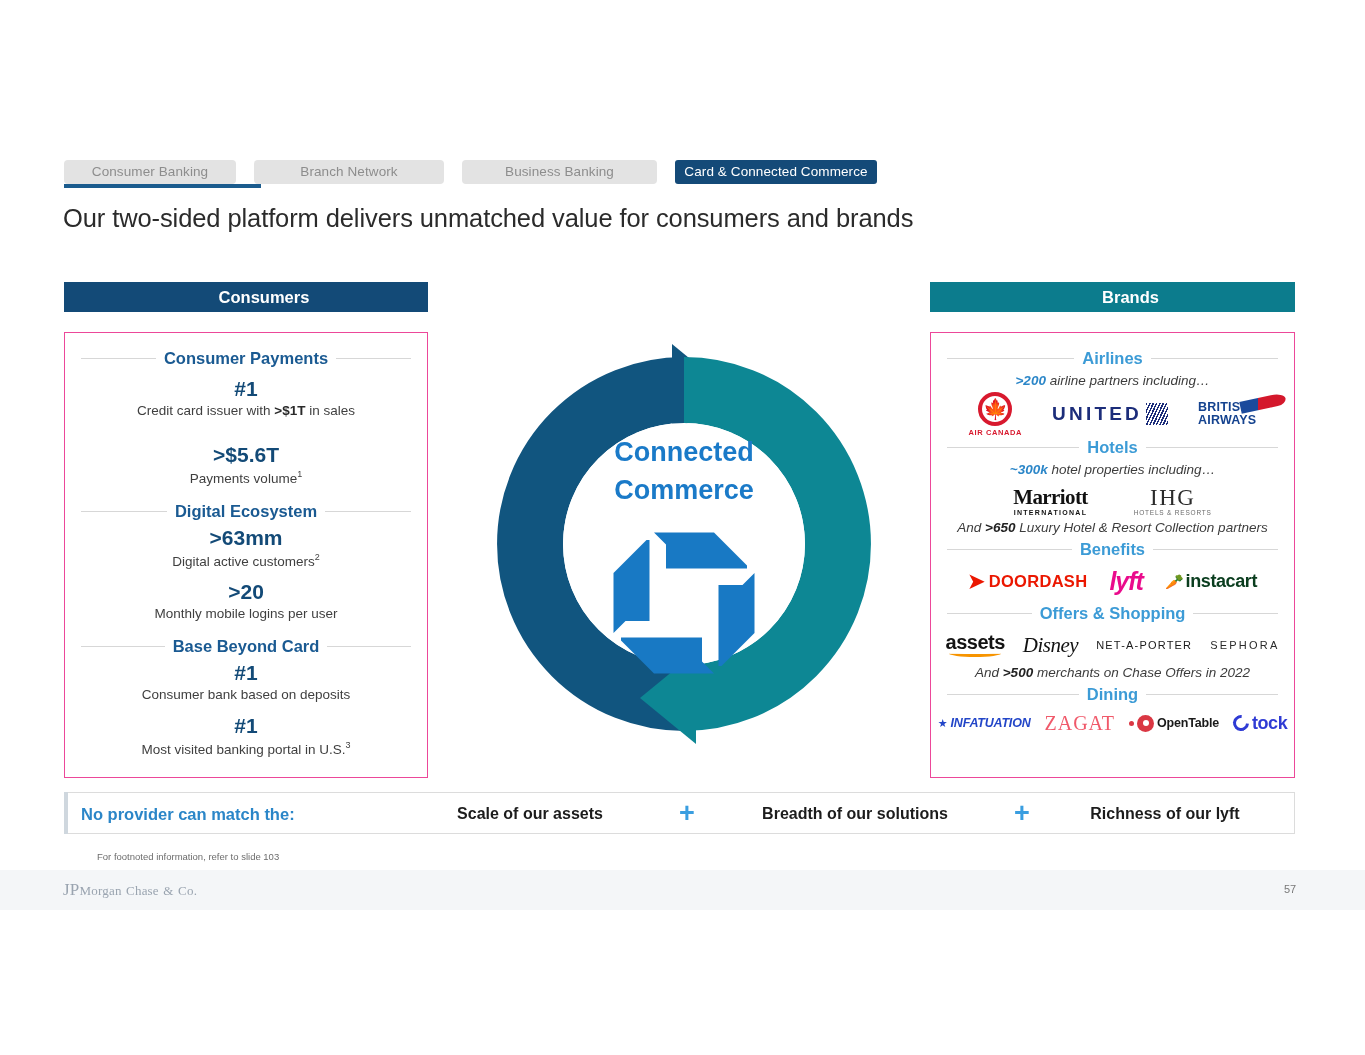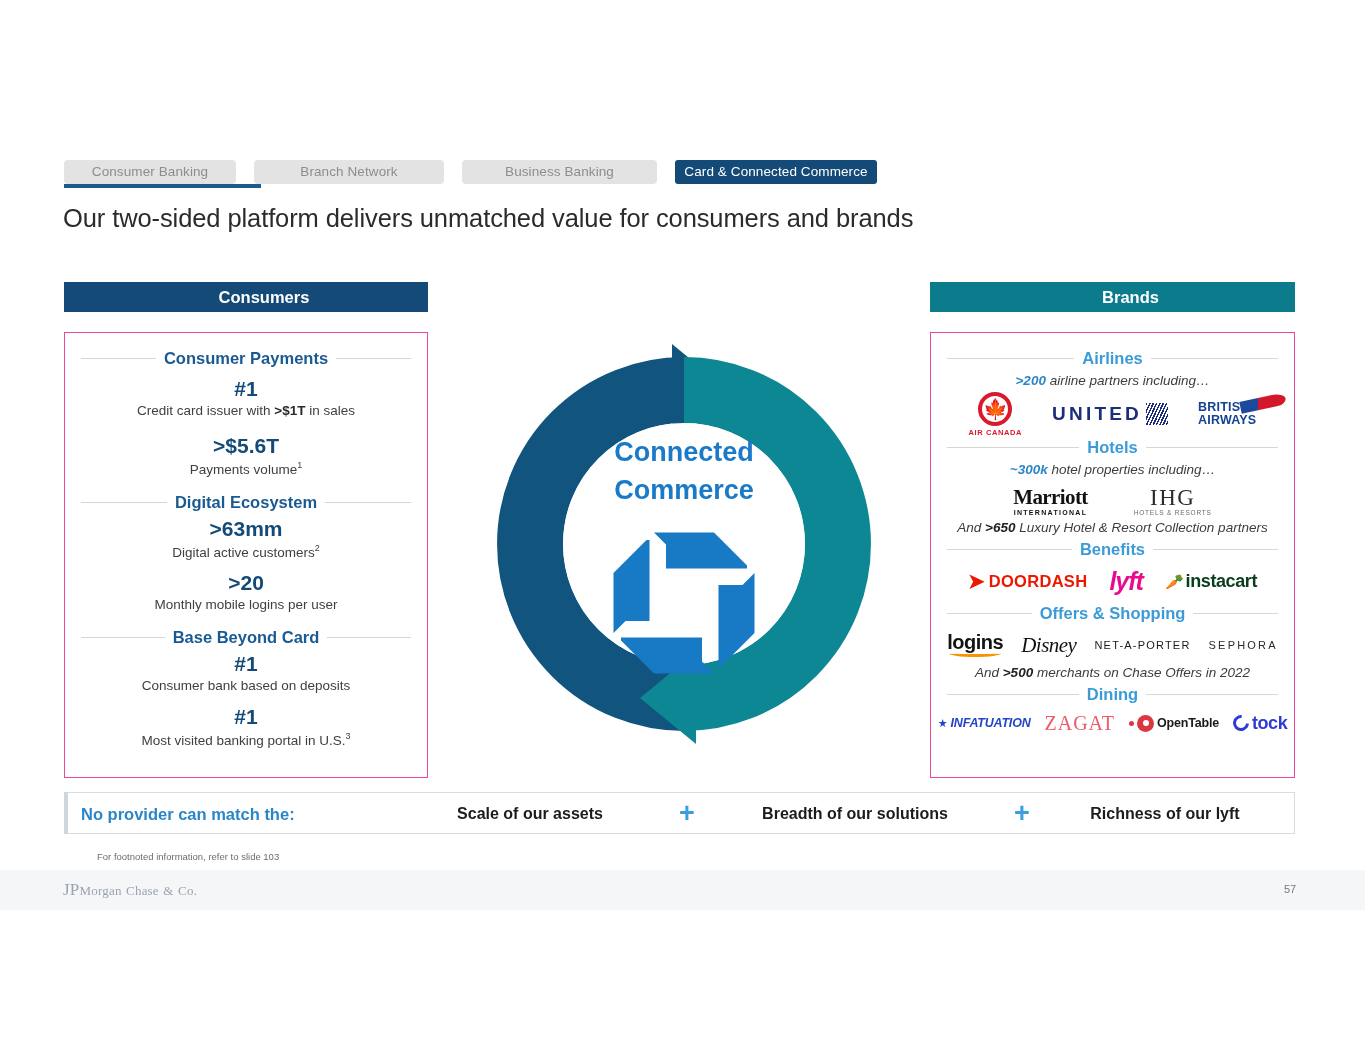--- a/index.html
+++ b/index.html
@@ -243,21 +243,21 @@
 
   <div class="panel" id="consumers-panel">
 
     <div class="section-label" style="margin-top:16px">
       <span class="rule"></span>
       <span class="txt">Consumer Payments</span>
       <span class="rule"></span>
     </div>
     <div class="big-stat">#1</div>
     <div class="sub-stat"><span>Credit card issuer with </span><b>&gt;$1T</b><span> in sales</span></div>
-    <div class="big-stat" style="margin-top:16px">&gt;$5.6T</div>
+    <div class="big-stat" style="margin-top:25px">&gt;$5.6T</div>
     <div class="sub-stat"><span>Payments volume</span><sup>1</sup></div>
 
     <div class="section-label" style="margin-top:16px">
       <span class="rule"></span>
       <span class="txt">Digital Ecosystem</span>
       <span class="rule"></span>
     </div>
     <div class="big-stat" style="margin-top:5px">&gt;63mm</div>
     <div class="sub-stat"><span>Digital active customers</span><sup>2</sup></div>
     <div class="big-stat" style="margin-top:12px">&gt;20</div>
@@ -337,21 +337,21 @@
       </span>
     </div>
 
     <div class="section-label" style="margin-top:5px">
       <span class="rule"></span>
       <span class="txt">Offers &amp; Shopping</span>
       <span class="rule"></span>
     </div>
     <div class="logo-row" style="gap:18px;height:36px;margin-top:4px">
       <span class="lg lg-amazon">
-        <span class="az-t">logins</span>
+        <span class="az-t">assets</span>
         <span class="az-swoosh"></span>
       </span>
       <span class="lg lg-disney">Disney</span>
       <span class="lg lg-netaporter">NET-A-PORTER</span>
       <span class="lg lg-sephora">SEPHORA</span>
     </div>
     <div class="brands-caption dark" style="margin-top:2px"><span>And </span><b>&gt;500</b><span> merchants on Chase Offers in 2022</span></div>
 
     <div class="section-label" style="margin-top:5px">
       <span class="rule"></span>

